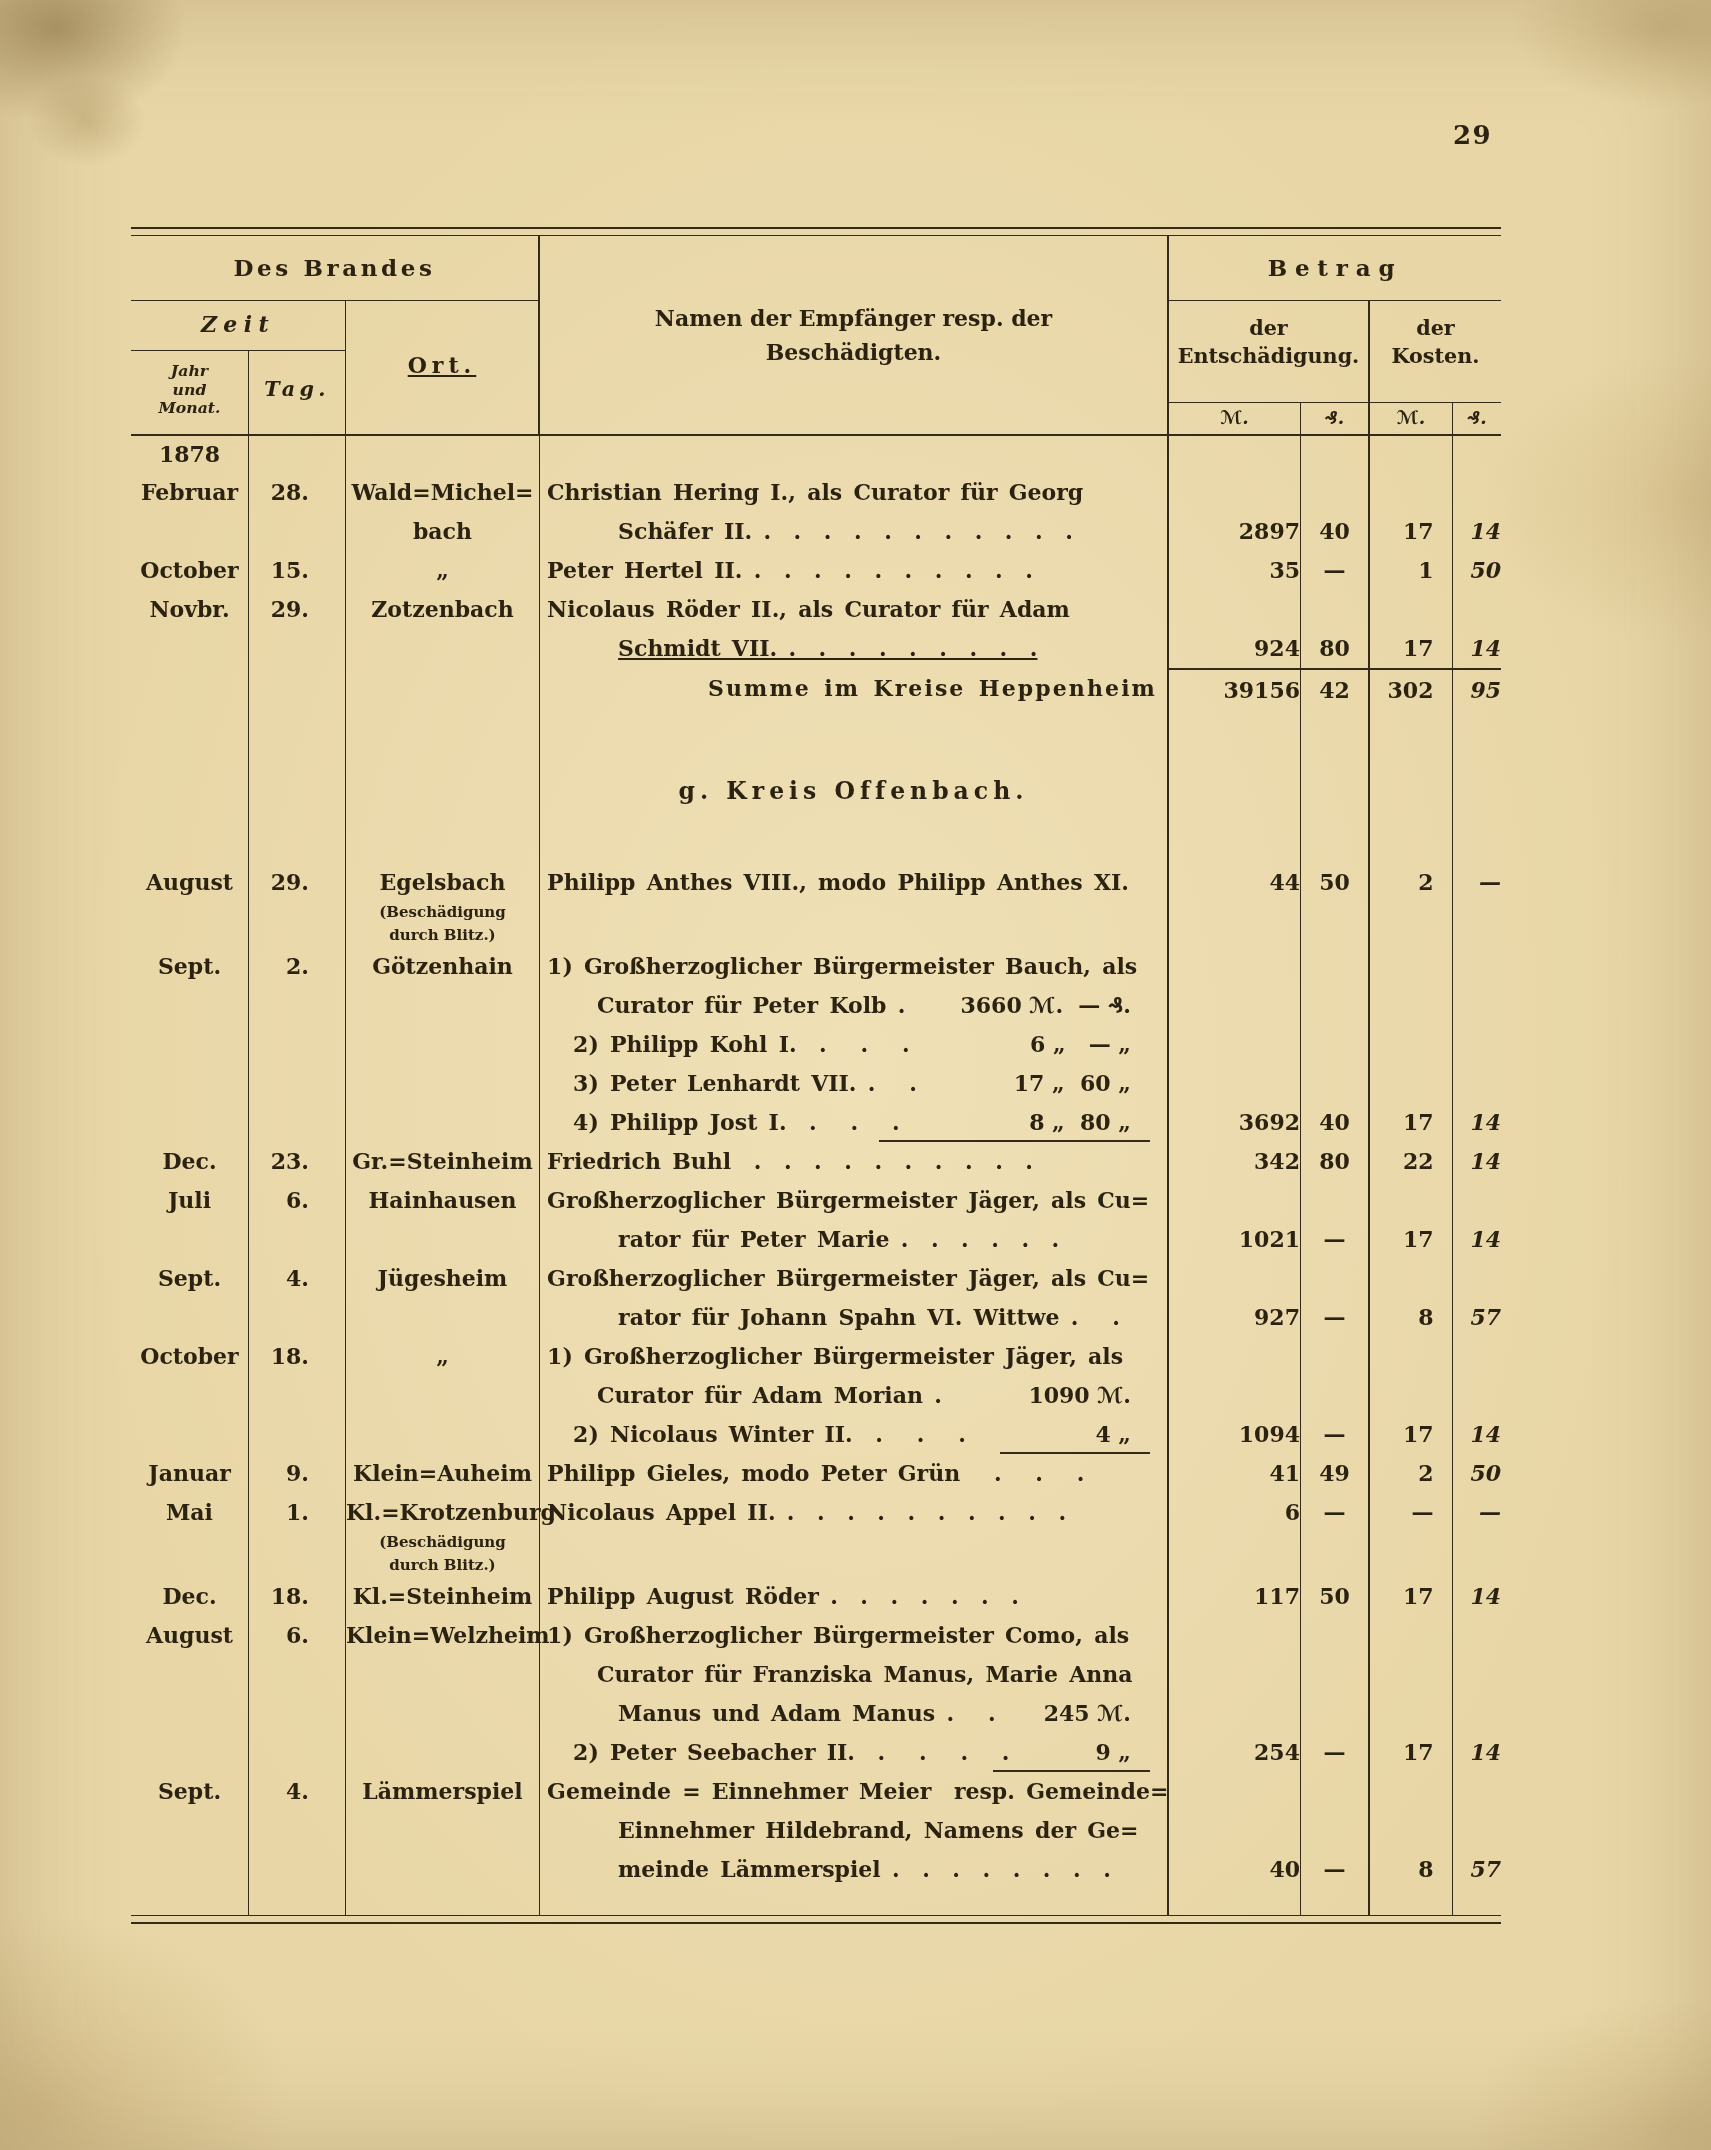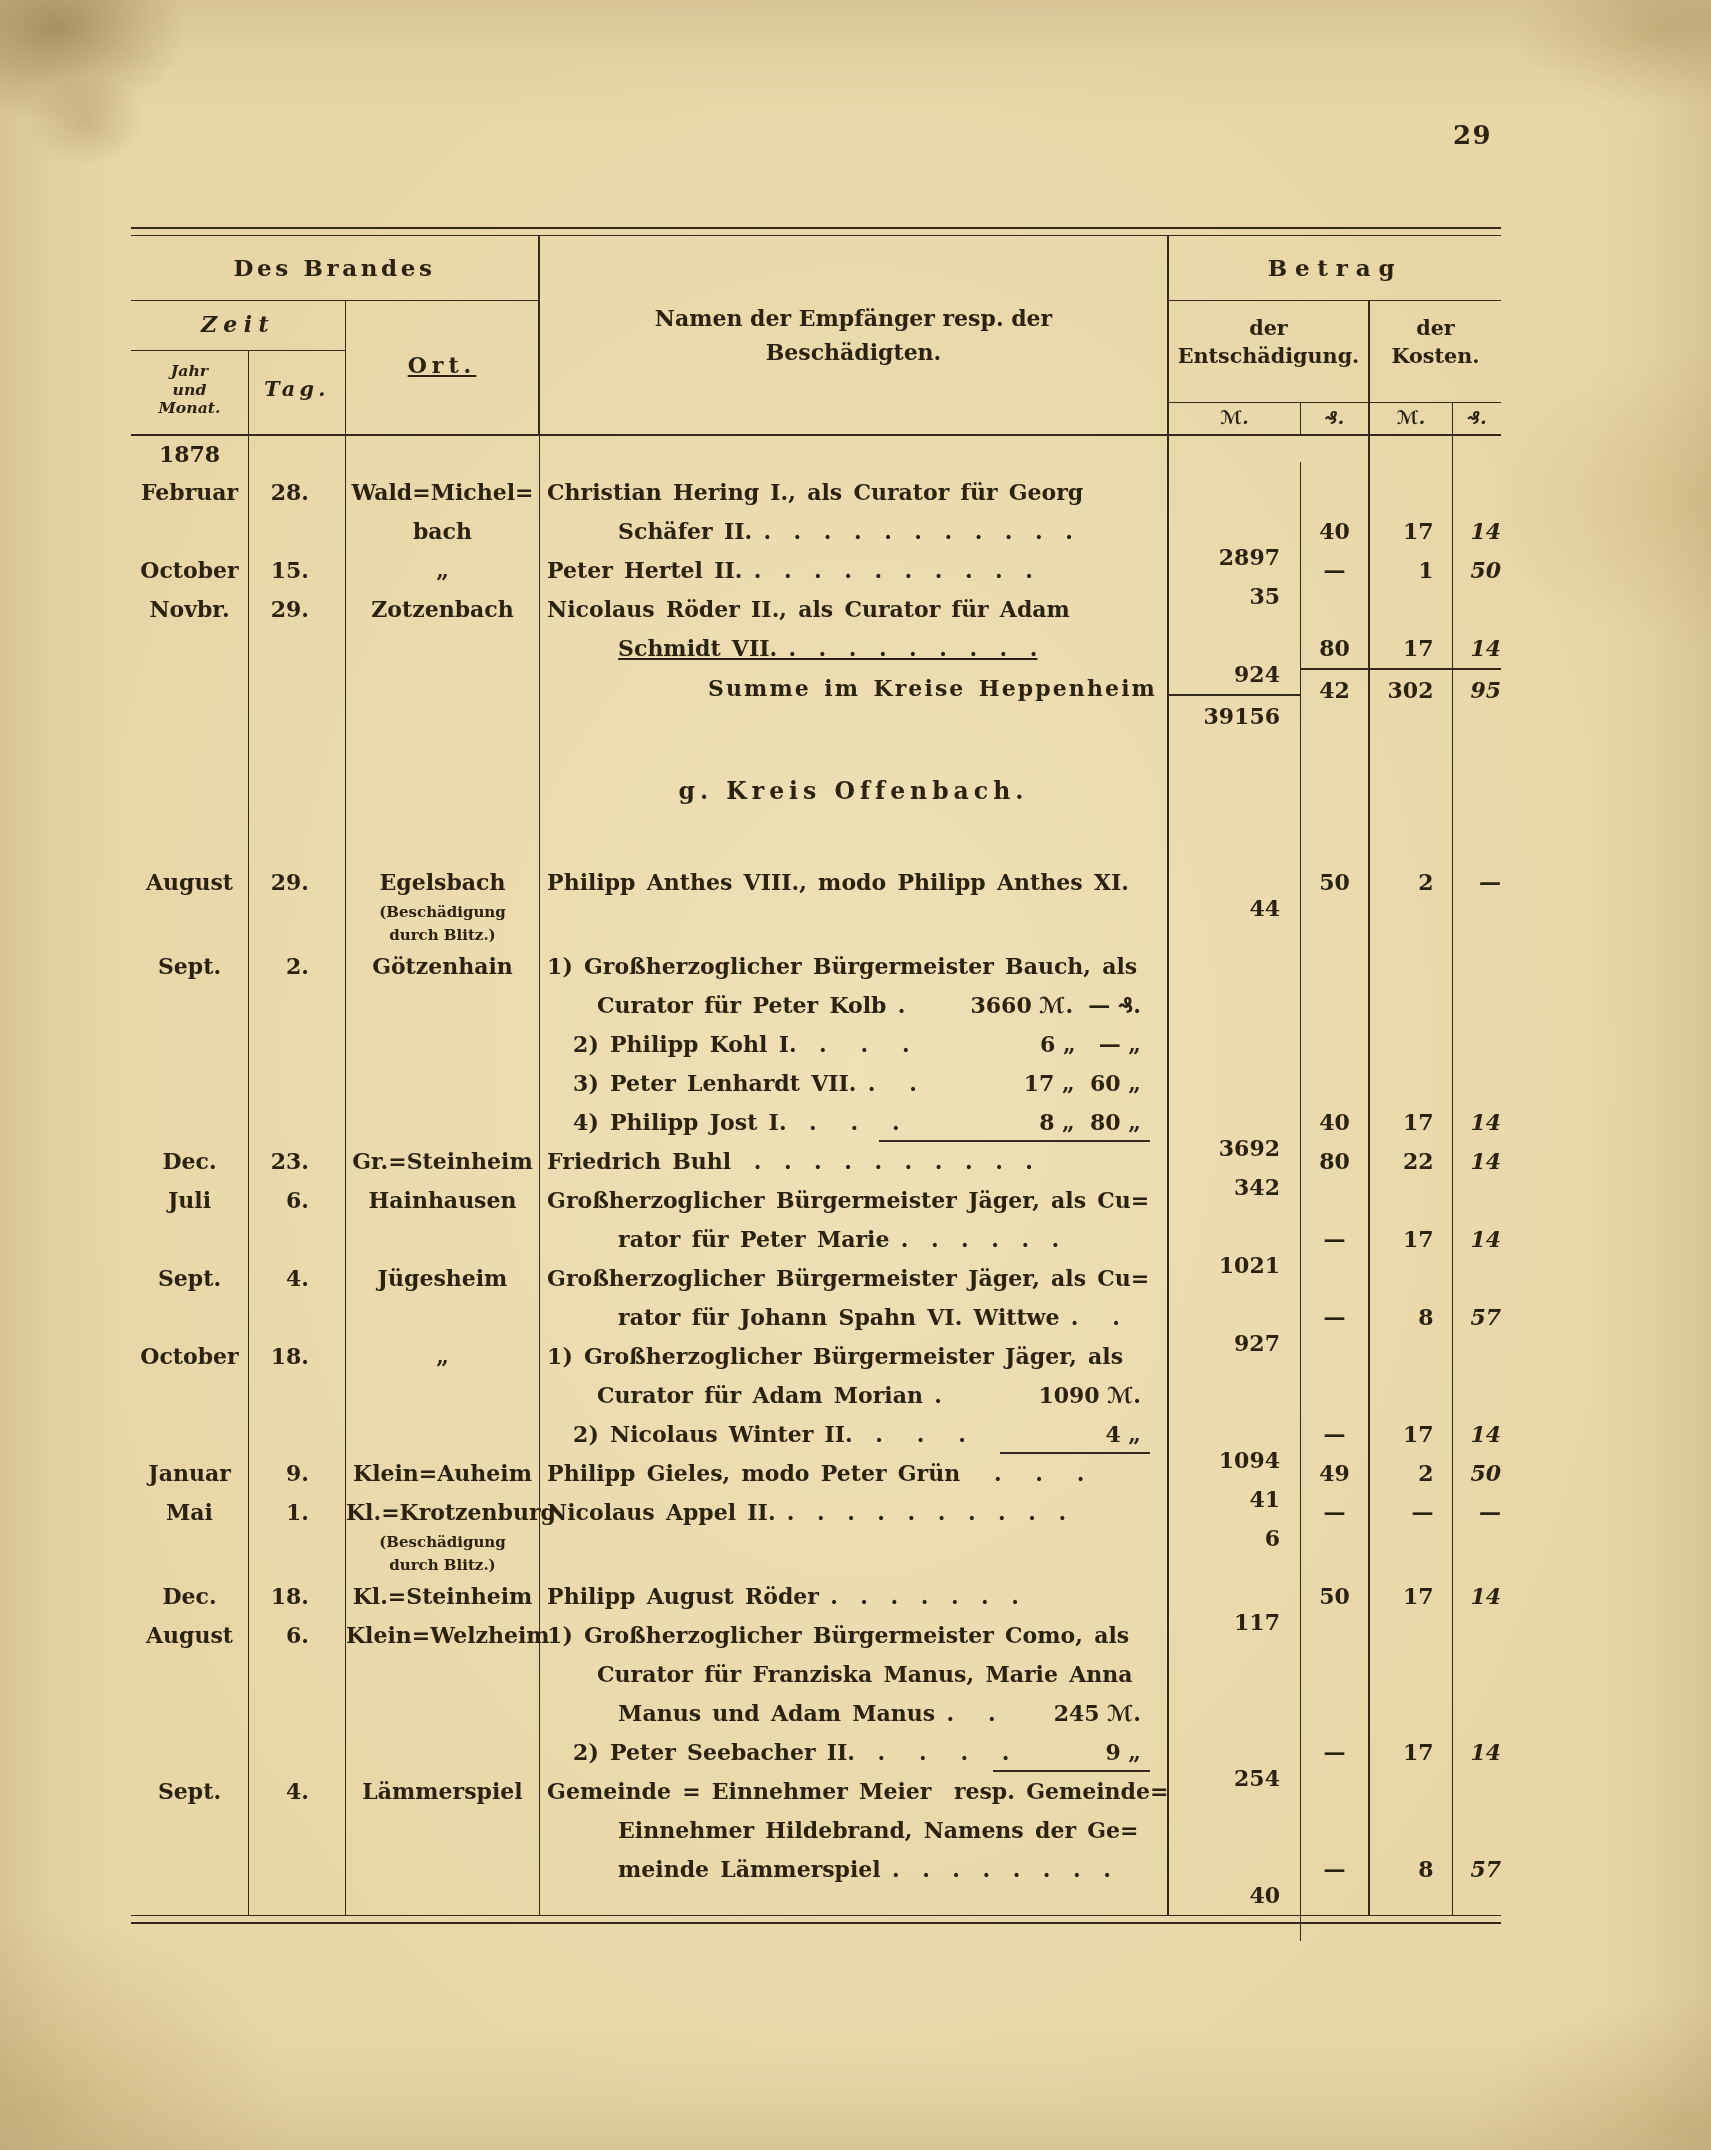--- a/index.html
+++ b/index.html
@@ -61,27 +61,27 @@
   .h-mpf div{line-height:30px;text-align:center;font-size:18.5px;font-style:italic;}
 
   
   .tbody{font-weight:bold;}
   .line{display:flex;height:39px;line-height:39px;font-size:22px;}
   .cell{box-sizing:border-box;height:100%;}
   .c-jahr{width:118px;border-right:1.4px solid var(--line);text-align:center;}
   .c-tag{width:97px;border-right:1.4px solid var(--line);text-align:right;padding-right:36px;}
   .c-ort{width:194px;border-right:1.4px solid var(--line);text-align:center;}
   .c-name{width:629px;border-right:2.1px solid var(--line);position:relative;display:flex;padding-left:7.1px;}
-  .c-em{width:132px;border-right:1.4px solid var(--line);text-align:right;padding-right:20px;margin-top:26px;}
+  .c-em{width:132px;border-right:1.4px solid var(--line);text-align:right;}
   .c-epf{width:69px;border-right:2.1px solid var(--line);text-align:center;}
   .c-km{width:83px;border-right:1.4px solid var(--line);text-align:right;padding-right:18.5px;}
   .c-kpf{width:48px;text-align:right;padding-left:8.6px;font-style:italic;}
   .nm-left,.nm-right{white-space:pre;}
   .nm-left{word-spacing:3.6px;}
-  .nm-right{margin-left:auto;padding-right:26px;}
+  .nm-right{margin-left:auto;padding-right:36px;}
   .sumrule{position:absolute;right:17px;bottom:0;height:0;border-top:2.1px solid var(--line);}
   .line.small .c-ort{font-size:15px;letter-spacing:0;}
   .line.summe .c-name{justify-content:flex-end;padding-right:10px;letter-spacing:2.1px;}
   .topline{border-top:2.1px solid var(--line);}
   .c-name.heading{justify-content:center;letter-spacing:5px;font-size:23.5px;padding-left:0;}
 </style>
 </head>
 <body>
 
 <div class="page-number">29</div>

